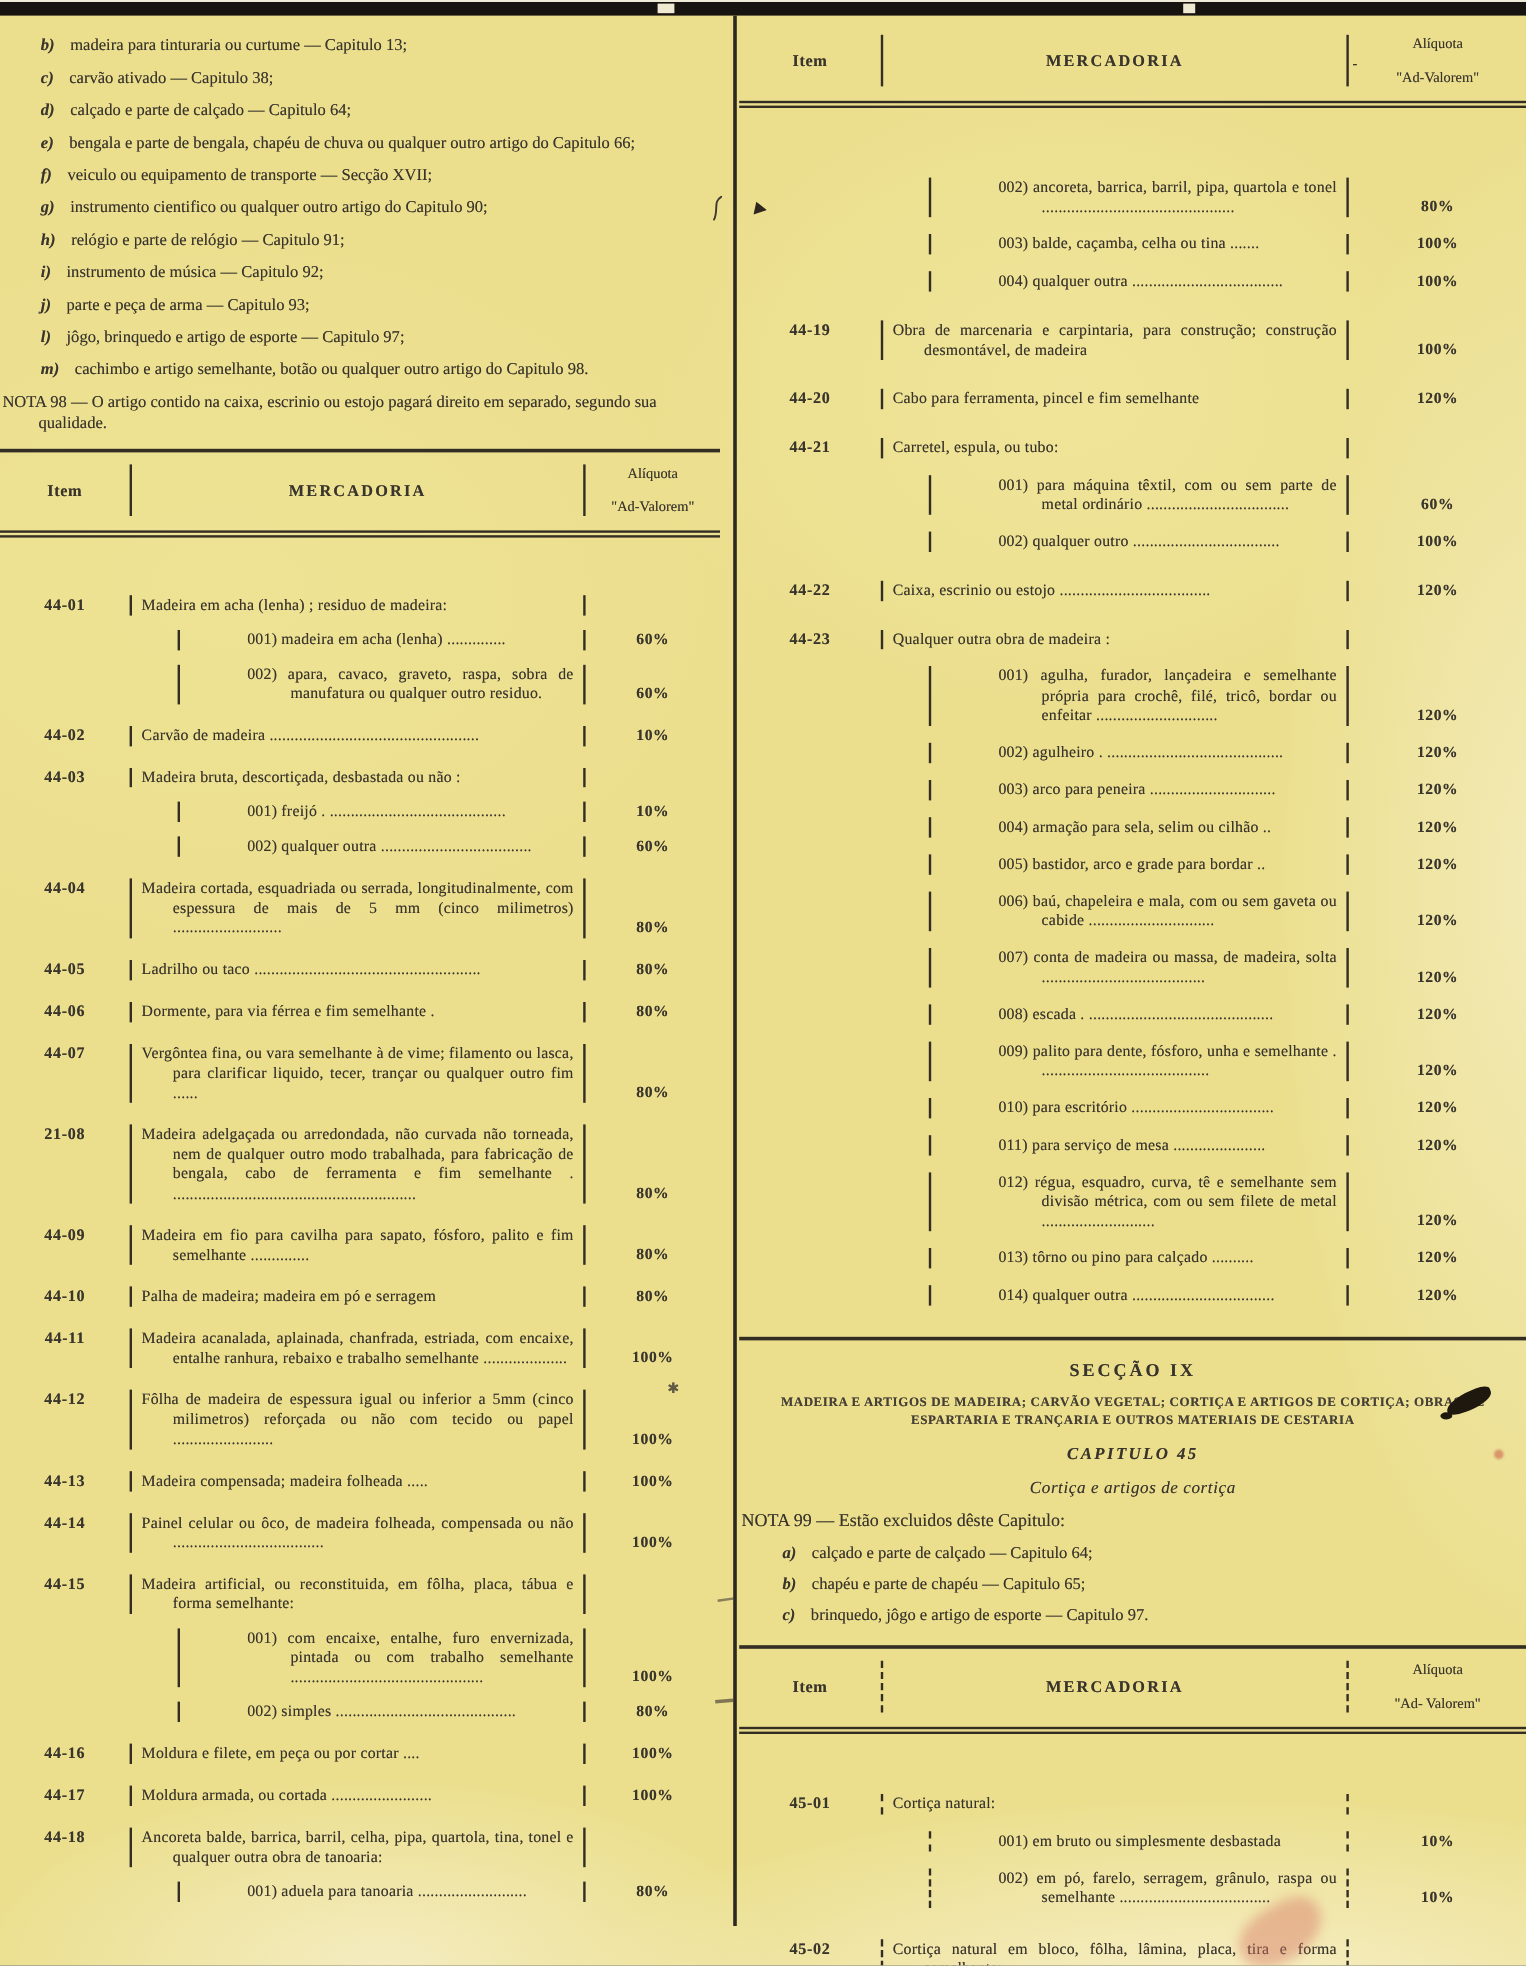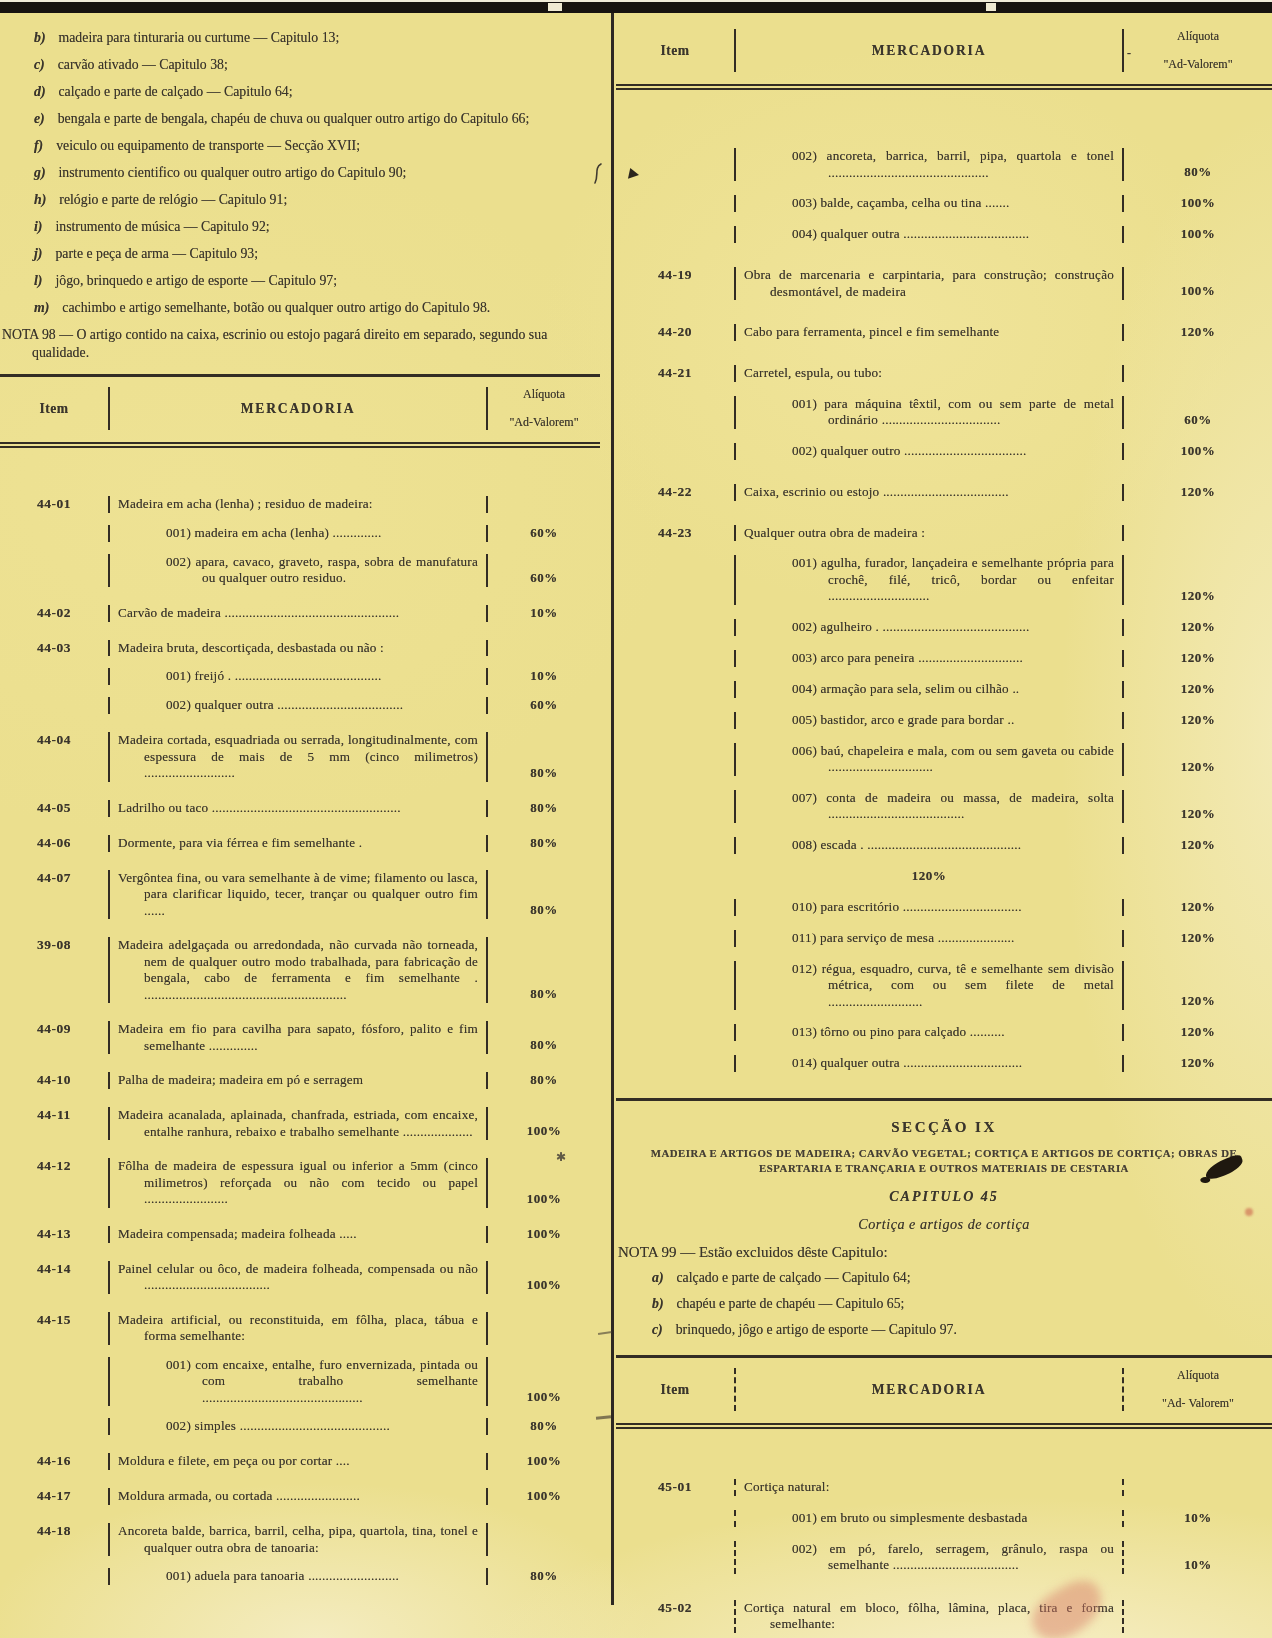--- a/index.html
+++ b/index.html
@@ -44,21 +44,21 @@
     border-right:2px solid var(--line);align-self:stretch;display:flex;align-items:center;justify-content:center;}
   .th.cv{text-align:center;font-size:12px;position:relative;align-self:center;}
   .al1{margin-bottom:13px;}
   .aldash{position:absolute;left:3px;top:17px;font-weight:bold;}
   .tbody{padding-top:var(--pt);}
   .gs{margin-top:var(--gg);}
   .ss{margin-top:var(--sg);}
   .cell.cm{border-left:2px solid var(--line);border-right:2px solid var(--line);
     font-size:13.2px;line-height:16.5px;text-align:justify;letter-spacing:.2px;}
   .cm.main{padding:0 8px 0 34px;text-indent:-26px;}
-  .cm.sub{padding:0 8px 0 92px;text-indent:-36px;}
+  .cm.sub{padding:0 8px 0 92px;text-indent:-36px;margin-left:40px;}
   .cell.ci{font-weight:bold;text-align:center;letter-spacing:.6px;font-size:13.4px;}
   .cell.cv{align-self:end;text-align:center;font-weight:bold;font-size:13px;letter-spacing:.5px;padding-bottom:1px;}
   .t2 .cm,.t2 .th.cm{border-left-style:dashed;border-right-style:dashed;}
 
   
   .sec-divider{height:3px;background:var(--line);margin:26px 0 0 0;}
   .section{text-align:center;}
   .sec-title{margin-top:18px;font-weight:bold;font-size:15px;letter-spacing:2.5px;}
   .sec-sub{margin:10px auto 0;max-width:648px;font-size:10.8px;letter-spacing:.5px;line-height:15px;font-weight:bold;color:#453f35;}
   .chap{margin-top:13px;font-style:italic;font-weight:bold;letter-spacing:2px;font-size:14px;font-family:Liberation Serif, serif;}
@@ -166,21 +166,21 @@
             <div class="cell ci">44-06</div>
             <div class="cell cm main">Dormente, para via férrea e fim semelhante .</div>
             <div class="cell cv">80%</div>
           </div>
           <div class="trow grid3 gs">
             <div class="cell ci">44-07</div>
             <div class="cell cm main">Vergôntea fina, ou vara semelhante à de vime; filamento ou lasca, para clarificar liquido, tecer, trançar ou qualquer outro fim ......</div>
             <div class="cell cv">80%</div>
           </div>
           <div class="trow grid3 gs">
-            <div class="cell ci">39-08</div>
+            <div class="cell ci">21-08</div>
             <div class="cell cm main">Madeira adelgaçada ou arredondada, não curvada não torneada, nem de qualquer outro modo trabalhada, para fabricação de bengala, cabo de ferramenta e fim semelhante . ..........................................................</div>
             <div class="cell cv">80%</div>
           </div>
           <div class="trow grid3 gs">
             <div class="cell ci">44-09</div>
             <div class="cell cm main">Madeira em fio para cavilha para sapato, fósforo, palito e fim semelhante ..............</div>
             <div class="cell cv">80%</div>
           </div>
           <div class="trow grid3 gs">
             <div class="cell ci">44-10</div>
@@ -345,20 +345,21 @@
             <div class="cell cm sub">007) conta de madeira ou massa, de madeira, solta .......................................</div>
             <div class="cell cv">120%</div>
           </div>
           <div class="trow grid3 ss">
             <div class="cell ci"></div>
             <div class="cell cm sub">008) escada . ............................................</div>
             <div class="cell cv">120%</div>
           </div>
           <div class="trow grid3 ss">
             <div class="cell ci"></div>
+            <div class="cell cm sub">009) palito para dente, fósforo, unha e semelhante . ........................................</div>
             <div class="cell cv">120%</div>
           </div>
           <div class="trow grid3 ss">
             <div class="cell ci"></div>
             <div class="cell cm sub">010) para escritório ..................................</div>
             <div class="cell cv">120%</div>
           </div>
           <div class="trow grid3 ss">
             <div class="cell ci"></div>
             <div class="cell cm sub">011) para serviço de mesa ......................</div>

